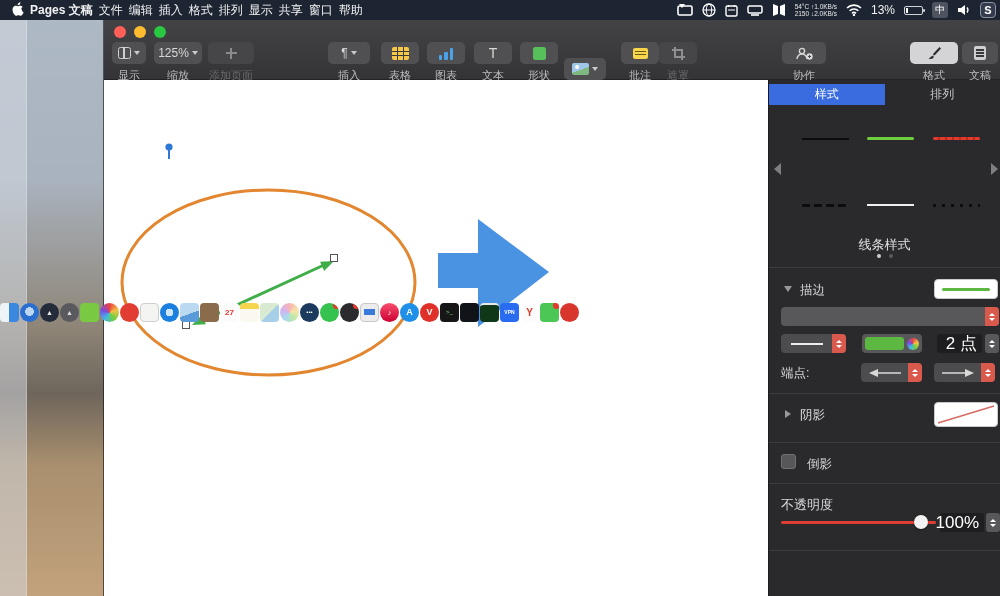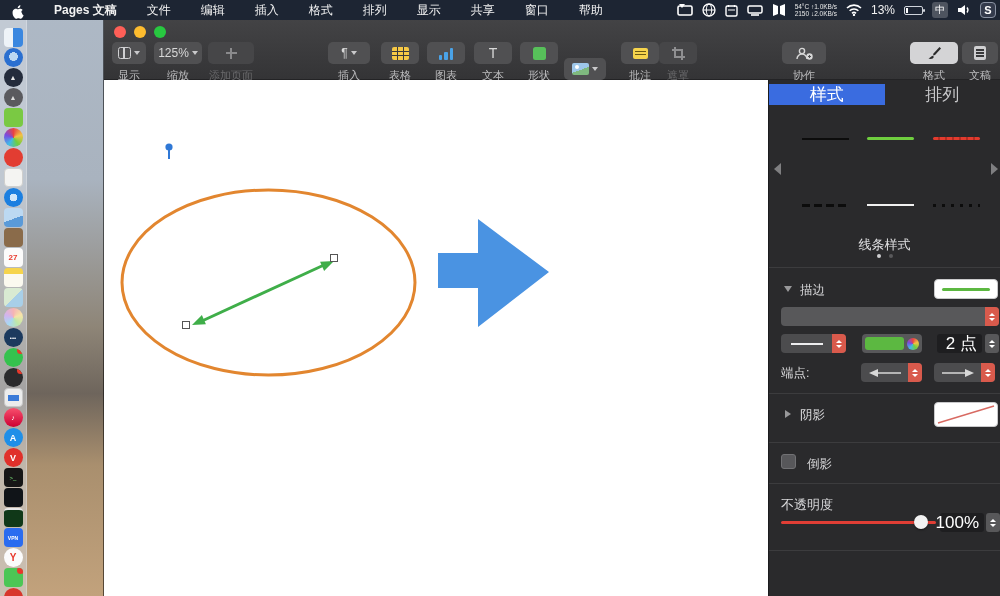--- a/index.html
+++ b/index.html
@@ -3,38 +3,38 @@
 <meta charset="utf-8">
 <style>
   * { margin:0; padding:0; box-sizing:border-box; }
   html,body { width:1000px; height:596px; overflow:hidden; }
   body { font-family:"Liberation Sans","DejaVu Sans",sans-serif; position:relative;
          background:linear-gradient(180deg,#aeb9c6 0%,#a9b3bf 30%,#8e8577 55%,#6e655c 66%,#a98f6e 78%,#c2a27c 100%); }
 
   
   .menu-bar { position:absolute; top:0; left:0; width:1000px; height:20px; background:#1d2533;
               display:flex; align-items:center; color:#f2f2f2; font-size:12px; z-index:50; }
-  .menu-left { display:flex; align-items:flex-end; padding-left:12px; gap:30px; white-space:nowrap; }
+  .menu-left { display:flex; align-items:flex-start; padding-left:12px; gap:6px; white-space:nowrap; }
   .menu-item { cursor:default; }
   .menu-item.app { font-weight:bold; }
   .apple-svg { width:12px; height:14px; display:block; }
   .menu-right { margin-left:auto; display:flex; align-items:center; gap:9px; padding-right:4px; white-space:nowrap; }
   .mini-icon { display:inline-flex; align-items:center; justify-content:center; }
   .net-stats { font-size:6.5px; line-height:7px; color:#e9e9e9; text-align:left; }
   .battery { width:19px; height:9px; border:1px solid #cfd3da; border-radius:2px; position:relative; }
   .battery::after { content:""; position:absolute; right:-3px; top:2px; width:2px; height:3px; background:#cfd3da; border-radius:1px; }
   .battery .fill { position:absolute; left:1px; top:1px; bottom:1px; width:2px; background:#fff; }
   .ime-box { width:16px; height:16px; border-radius:3px; background:rgba(255,255,255,.22); color:#fff;
              font-size:10px; display:flex; align-items:center; justify-content:center; }
   .sogou-box { width:16px; height:16px; border-radius:4px; background:#343b4c; border:1px solid #8b93a3;
                color:#fff; font-weight:bold; font-size:11px; display:flex; align-items:center; justify-content:center; }
 
   
   .dock { position:absolute; left:0; top:20px; bottom:0; width:27px; background:rgba(213,218,226,.52);
-          border-right:1px solid rgba(255,255,255,.25); display:flex; flex-direction:column; align-items:center;
+          border-right:1px solid rgba(255,255,255,.25); display:flex; align-items:center;
           padding-top:8px; gap:1px; z-index:40; }
   .dock-icon { width:19px; height:19px; border-radius:4px; flex:0 0 auto; position:relative;
                display:flex; align-items:center; justify-content:center; font-size:7px; color:#fff; overflow:hidden; }
   .dock-icon.circle { border-radius:50%; }
   .dock-icon.running::before { content:""; position:absolute; left:-6px; top:8px; width:3px; height:3px;
                border-radius:50%; background:#f5f5f5; }
   .badge { position:absolute; top:-1px; right:-1px; width:7px; height:7px; border-radius:50%; background:#e8382c; }
 
   
   .window { position:absolute; left:104px; top:20px; right:0; bottom:0; background:#fff;
@@ -82,21 +82,21 @@
   .icon-doc::before { content:""; position:absolute; left:2px; top:3px; right:2px; height:1.5px; background:#39393b; box-shadow:0 3px 0 #39393b,0 6px 0 #39393b; }
 
   
   .canvas { position:absolute; top:60px; left:0; width:664px; bottom:0; background:#fff; }
   .canvas svg { position:absolute; left:0; top:0; }
 
   
   .sidebar { position:absolute; top:60px; right:0; width:232px; bottom:0; background:#2a2a2c;
              border-left:1px solid #1c1c1e; color:#d6d6d8; font-size:12px; }
   .tabs { position:absolute; top:4px; left:0; right:0; height:21px; display:flex; }
-  .tab { flex:1; display:flex; align-items:center; justify-content:center; font-size:17px; color:#c9c9cb; }
+  .tab { flex:1; display:flex; align-items:center; justify-content:center; font-size:12px; color:#c9c9cb; }
   .tab.active { background:#3a6ce0; color:#fff; }
   .gal-chev { position:absolute; top:83px; width:0; height:0; border-top:6px solid transparent; border-bottom:6px solid transparent; }
   .gal-chev.left { left:5px; border-right:7px solid #7f7f81; }
   .gal-chev.right { right:2px; border-left:7px solid #7f7f81; }
   .line-sample { position:absolute; width:47px; }
   .ls-black { height:2px; background:#0c0c0c; }
   .ls-green { height:3px; background:#6fce3f; border-radius:2px; }
   .ls-red { height:3px; background:repeating-linear-gradient(90deg,#e23b2e 0 5px,#b52c22 5px 7px); border-radius:2px; }
   .ls-dash { height:3px; background:repeating-linear-gradient(90deg,#0c0c0c 0 8px,transparent 8px 12px); }
   .ls-white { height:2px; background:#f0f0f0; }

